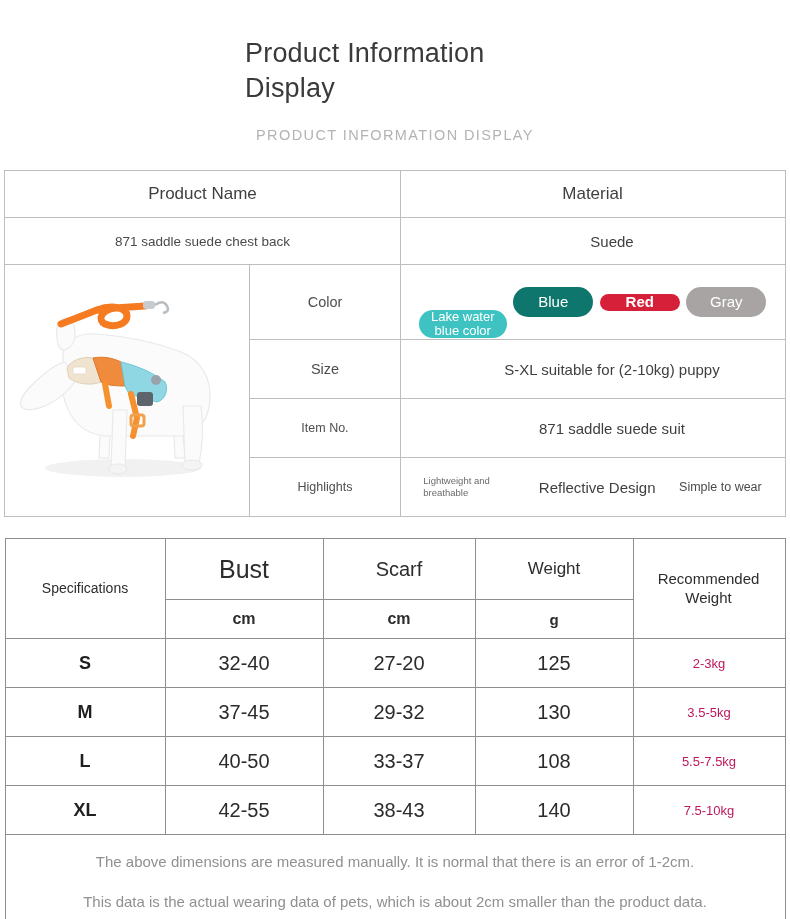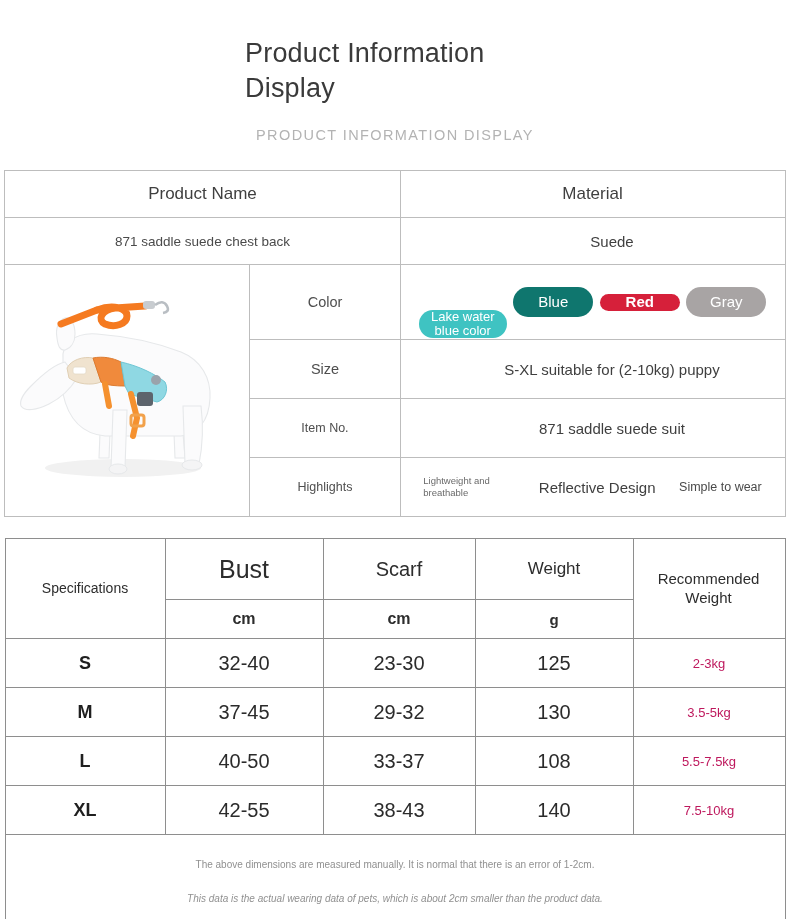--- a/index.html
+++ b/index.html
@@ -151,27 +151,26 @@
 
   .sp-size  { font-size: 18px; font-weight: bold; color: #1f1f1f; height: 46px; }
   .sp-num   { font-size: 20px; color: #2b2b2b; }
   .sp-recval{ font-size: 13px; color: #be185d; }
 
   .note-cell {
     height: 82px;
     padding: 6px 0 10px;
   }
   .note-line {
-    font-size: 10px;
+    font-size: 15px;
     color: #909090;
     line-height: 1.2;
   }
   .note-line.second {
     margin-top: 22px;
-    font-style: italic;
   }
 </style>
 </head>
 <body>
 
 <div class="title-block">
   <div class="title-main">Product Information Display</div>
   <div class="title-sub">PRODUCT INFORMATION DISPLAY</div>
 </div>
 
@@ -309,21 +308,21 @@
     </tr>
     <tr>
       <td class="sp-head sp-unit">cm</td>
       <td class="sp-head sp-unit">cm</td>
       <td class="sp-head sp-unit sp-unit-g">g</td>
     </tr>
 
     <tr>
       <td class="sp-size">S</td>
       <td class="sp-num">32-40</td>
-      <td class="sp-num">23-30</td>
+      <td class="sp-num">27-20</td>
       <td class="sp-num">125</td>
       <td class="sp-recval">2-3kg</td>
     </tr>
     <tr>
       <td class="sp-size">M</td>
       <td class="sp-num">37-45</td>
       <td class="sp-num">29-32</td>
       <td class="sp-num">130</td>
       <td class="sp-recval">3.5-5kg</td>
     </tr>

